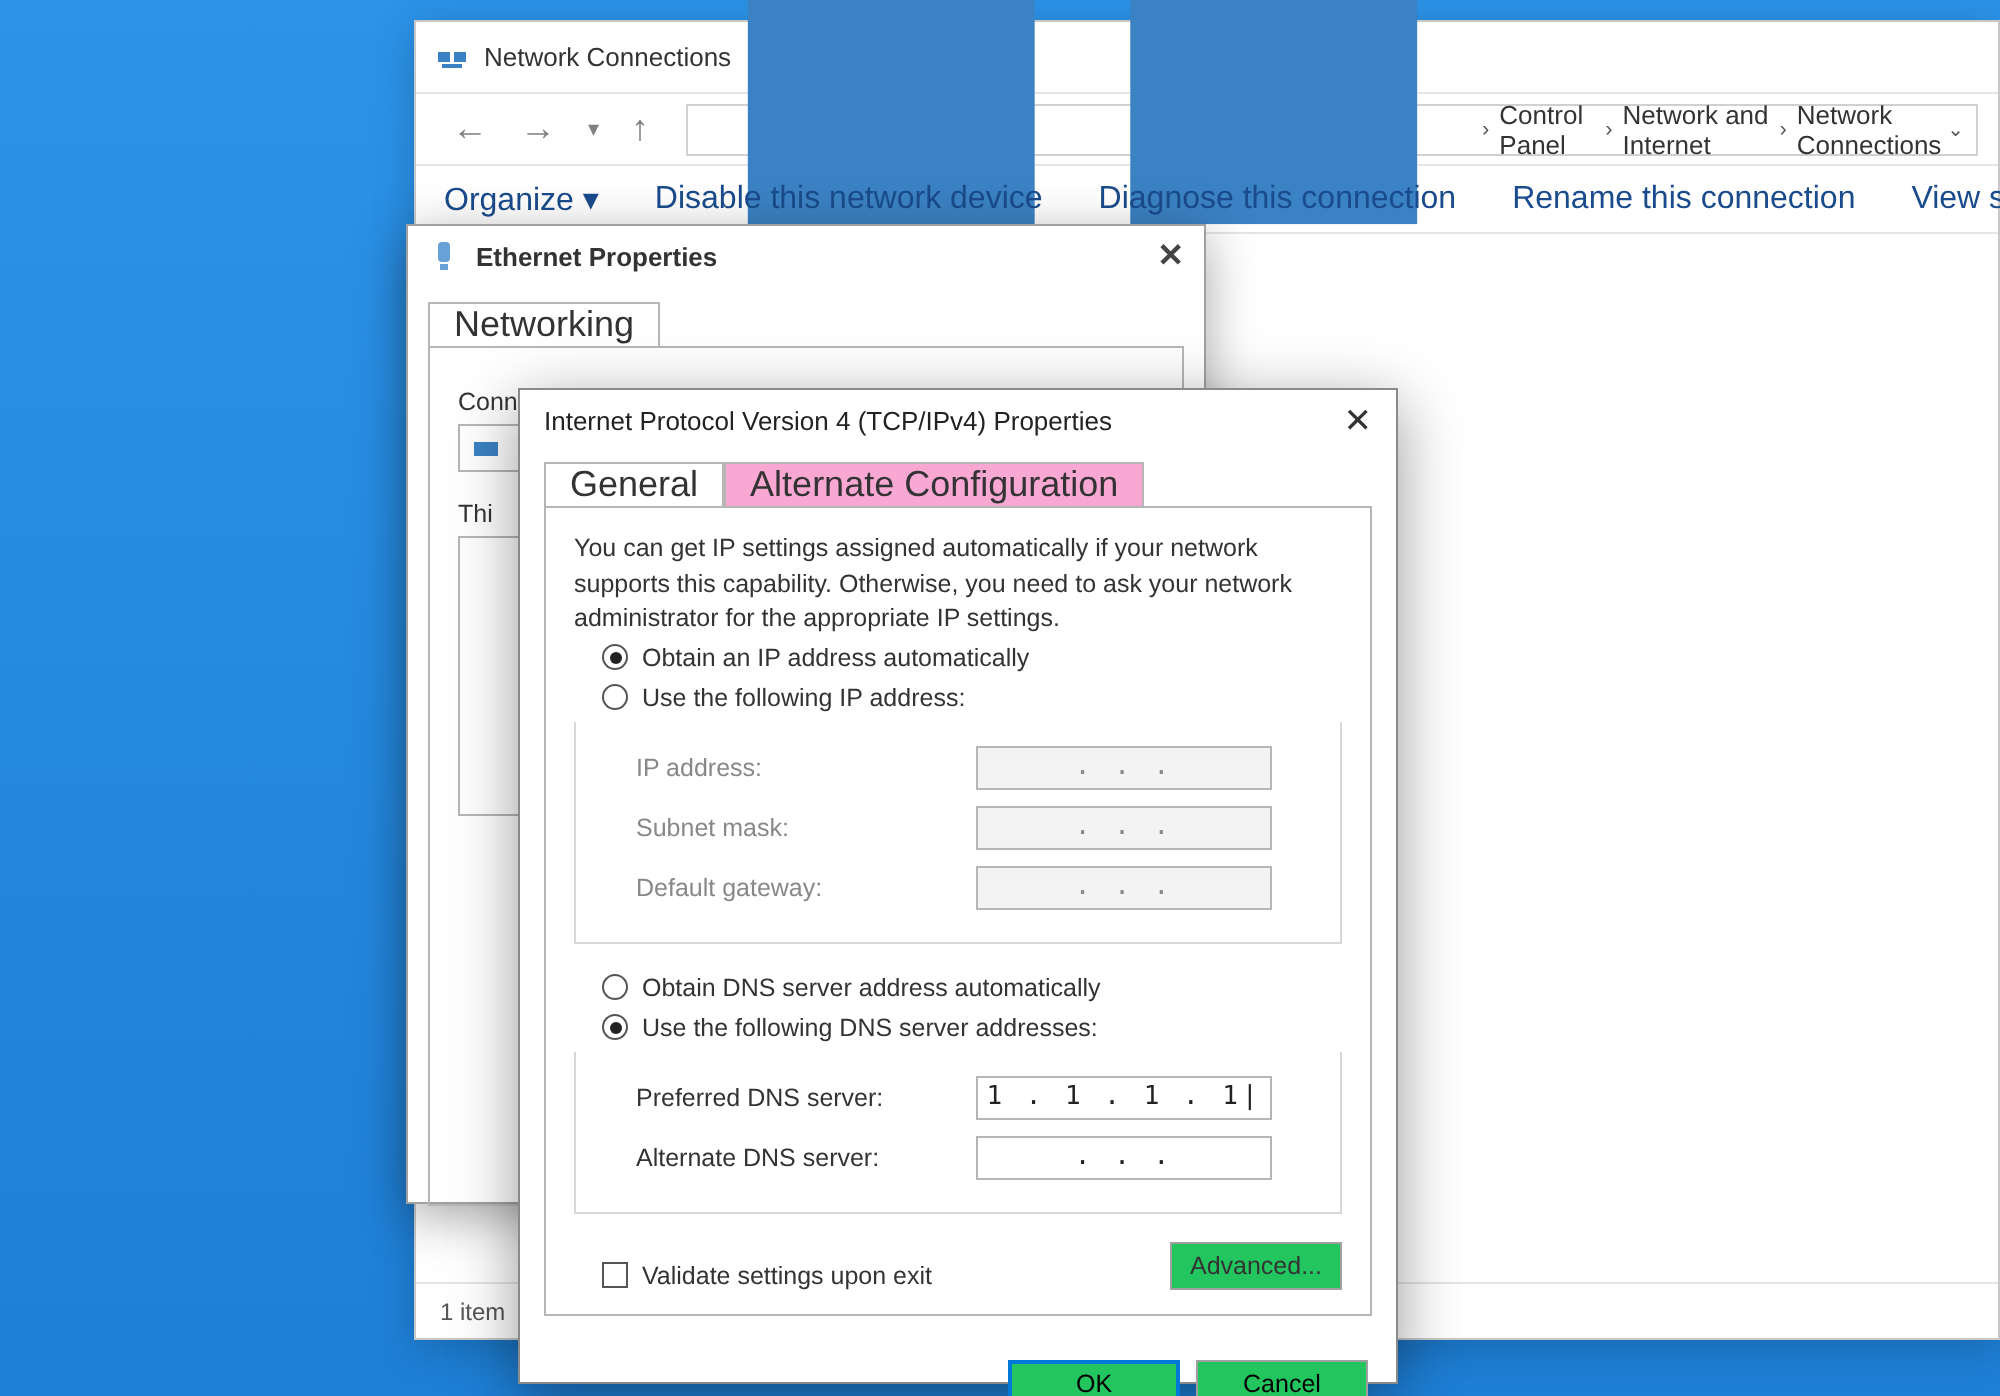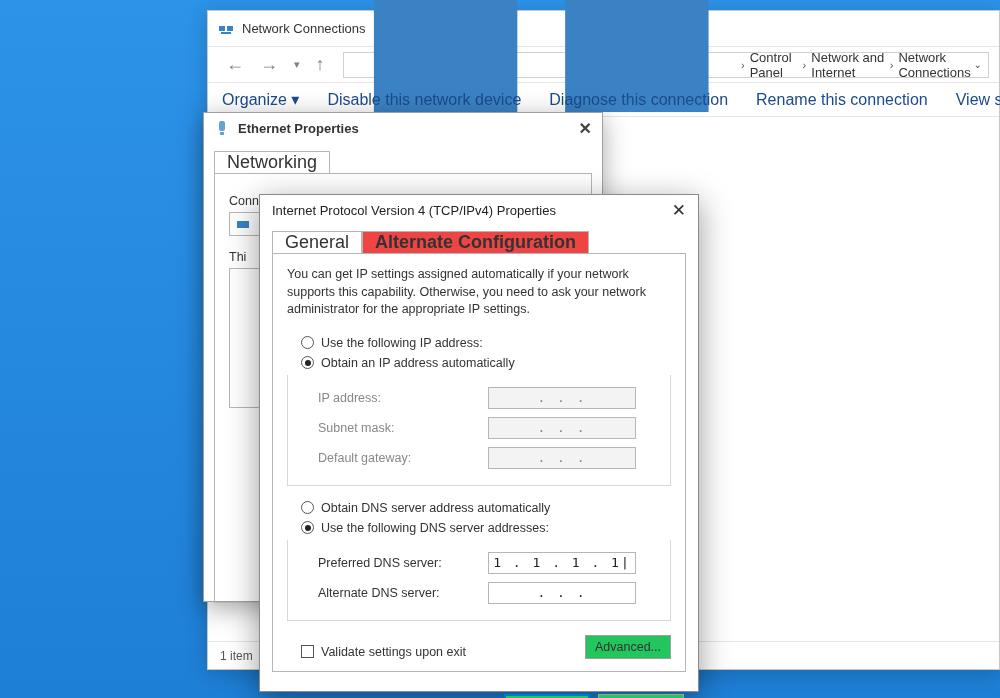--- a/index.html
+++ b/index.html
@@ -106,21 +106,21 @@
   }
   .tab {
     border: 1px solid #b6b6b6;
     border-bottom: none;
     padding: 0 12px;
     font-size: 18px;
     background: #fff;
     color: #333;
     cursor: pointer;
   }
-  .tab.inactive { background: #ef4444; font-weight: bold; }
+  .tab.inactive { background: #f9a8d4; }
   .tab-body {
     margin: 0 10px 10px 10px;
     border: 1px solid #b6b6b6;
     height: 430px;
     padding: 14px;
     font-size: 12.5px;
     color: #333;
   }
   .connect-using { margin-top: 6px; }
   .field-box {
@@ -162,21 +162,21 @@
     display: flex;
     padding: 6px 12px 0 12px;
   }
   .ipv4-body {
     margin: 0 12px 12px 12px;
     border: 1px solid #b6b6b6;
     padding: 12px 14px;
     font-size: 12.5px;
     color: #333;
   }
-  .desc { line-height: 1.4; margin-bottom: 14px; }
+  .desc { line-height: 1.4; }
   .radio-row {
     display: flex;
     align-items: center;
     padding: 3px 0 3px 14px;
     cursor: pointer;
   }
   .radio {
     width: 13px; height: 13px;
     border: 1px solid #555;
     border-radius: 50%;
@@ -323,26 +323,26 @@
     <span class="close">✕</span>
   </div>
   <div class="ipv4-tabs">
     <div class="tab">General</div>
     <div class="tab inactive">Alternate Configuration</div>
   </div>
   <div class="ipv4-body">
     <div class="desc">You can get IP settings assigned automatically if your network supports this capability. Otherwise, you need to ask your network administrator for the appropriate IP settings.</div>
 
     <div class="radio-row">
+      <span class="radio checked"></span>
+      <span>Obtain an IP address automatically</span>
+    </div>
+    <div class="radio-row">
       <span class="radio"></span>
       <span>Use the following IP address:</span>
-    </div>
-    <div class="radio-row">
-      <span class="radio checked"></span>
-      <span>Obtain an IP address automatically</span>
     </div>
     <div class="group-box" style="border-top:none;">
       <div class="field-row">
         <label>IP address:</label>
         <div class="ip-input">.       .       .</div>
       </div>
       <div class="field-row">
         <label>Subnet mask:</label>
         <div class="ip-input">.       .       .</div>
       </div>

